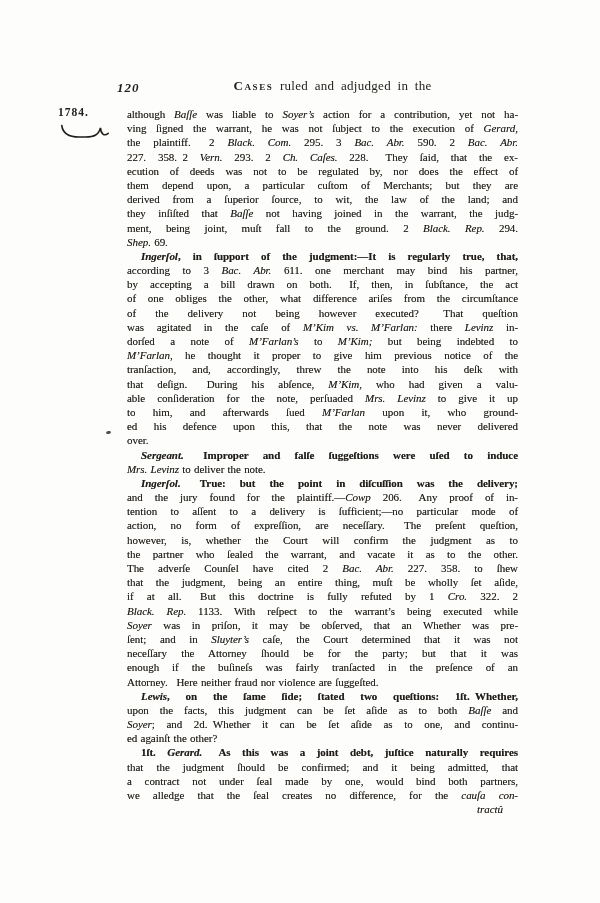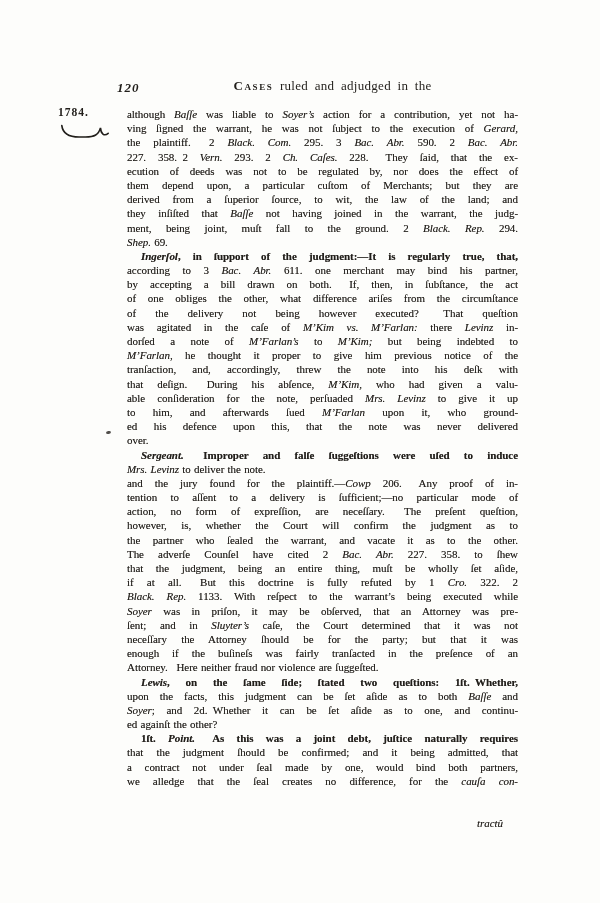--- a/index.html
+++ b/index.html
@@ -38,21 +38,20 @@
   .line{
     text-align:justify;text-align-last:justify;
     height:14.2px;white-space:normal;
   }
   .line.ind{text-indent:14px;font-weight:bold;}
   .line.nj{text-align-last:left;}
   .it{font-style:italic;}
   .catchword-line{
     text-align:right;padding-right:15px;height:14.2px;
     font-style:italic;
-    margin-top:28px;
   }
   .ink-speck{
     position:absolute;left:106px;top:431px;width:5px;height:3px;
     background:rgba(38,34,30,0.8);border-radius:50%;
     transform:rotate(-12deg);
   }
 </style>
 </head>
 <body style="--ink: #211e1a; --paper: #fdfdfb;">
 
@@ -93,39 +92,40 @@
       <div class="line"><span>dorſed a note of </span><span class="it">M’Farlan’s</span><span> to </span><span class="it">M’Kim;</span><span> but being indebted to</span></div>
       <div class="line"><span class="it">M’Farlan</span><span>, he thought it proper to give him previous notice of the</span></div>
       <div class="line"><span>tranſaction, and, accordingly, threw the note into his deſk with</span></div>
       <div class="line"><span>that deſign.  During his abſence, </span><span class="it">M’Kim</span><span>, who had given a valu-</span></div>
       <div class="line"><span>able conſideration for the note, perſuaded </span><span class="it">Mrs. Levinz</span><span> to give it up</span></div>
       <div class="line"><span>to him, and afterwards ſued </span><span class="it">M’Farlan</span><span> upon it, who ground-</span></div>
       <div class="line"><span>ed his defence upon this, that the note was never delivered</span></div>
       <div class="line nj"><span>over.</span></div>
       <div class="line ind"><span class="it">Sergeant.</span><span>  Improper and falſe ſuggeſtions were uſed to induce</span></div>
       <div class="line nj"><span class="it">Mrs. Levinz</span><span> to deliver the note.</span></div>
+      <div class="line ind"><span class="it">Ingerſol.</span><span>  True: but the point in diſcuſſion was the delivery;</span></div>
       <div class="line"><span>and the jury found for the plaintiff.—</span><span class="it">Cowp</span><span> 206.  Any proof of in-</span></div>
       <div class="line"><span>tention to aſſent to a delivery is ſufficient;—no particular mode of</span></div>
       <div class="line"><span>action, no form of expreſſion, are neceſſary.  The preſent queſtion,</span></div>
       <div class="line"><span>however, is, whether the Court will confirm the judgment as to</span></div>
       <div class="line"><span>the partner who ſealed the warrant, and vacate it as to the other.</span></div>
       <div class="line"><span>The adverſe Counſel have cited 2 </span><span class="it">Bac. Abr.</span><span> 227. 358. to ſhew</span></div>
       <div class="line"><span>that the judgment, being an entire thing, muſt be wholly ſet aſide,</span></div>
       <div class="line"><span>if at all.  But this doctrine is fully refuted by 1 </span><span class="it">Cro.</span><span> 322. 2</span></div>
       <div class="line"><span class="it">Black. Rep.</span><span> 1133. With reſpect to the warrant’s being executed while</span></div>
-      <div class="line"><span class="it">Soyer</span><span> was in priſon, it may be obſerved, that an Attorney was pre-</span></div>
+      <div class="line"><span class="it">Soyer</span><span> was in priſon, it may be obſerved, that an Whether was pre-</span></div>
       <div class="line"><span>ſent; and in </span><span class="it">Sluyter’s</span><span> caſe, the Court determined that it was not</span></div>
       <div class="line"><span>neceſſary the Attorney ſhould be for the party; but that it was</span></div>
       <div class="line"><span>enough if the buſineſs was fairly tranſacted in the preſence of an</span></div>
       <div class="line nj"><span>Attorney.  Here neither fraud nor violence are ſuggeſted.</span></div>
       <div class="line ind"><span class="it">Lewis</span><span>, on the ſame ſide; ſtated two queſtions: 1ſt. Whether,</span></div>
       <div class="line"><span>upon the facts, this judgment can be ſet aſide as to both </span><span class="it">Baſſe</span><span> and</span></div>
       <div class="line"><span class="it">Soyer</span><span>; and 2d. Whether it can be ſet aſide as to one, and continu-</span></div>
       <div class="line nj"><span>ed againſt the other?</span></div>
-      <div class="line ind"><span>1ſt. </span><span class="it">Point.</span><span>  As this was a joint debt, juſtice naturally requires</span></div>
+      <div class="line ind"><span>1ſt. </span><span class="it">Gerard.</span><span>  As this was a joint debt, juſtice naturally requires</span></div>
       <div class="line"><span>that the judgment ſhould be confirmed; and it being admitted, that</span></div>
       <div class="line"><span>a contract not under ſeal made by one, would bind both partners,</span></div>
       <div class="line"><span>we alledge that the ſeal creates no difference, for the </span><span class="it">cauſa con-</span></div>
       <div class="catchword-line">tractû</div>
     </div>
 
   <div class="ink-speck"></div>
 
 </div>
 

